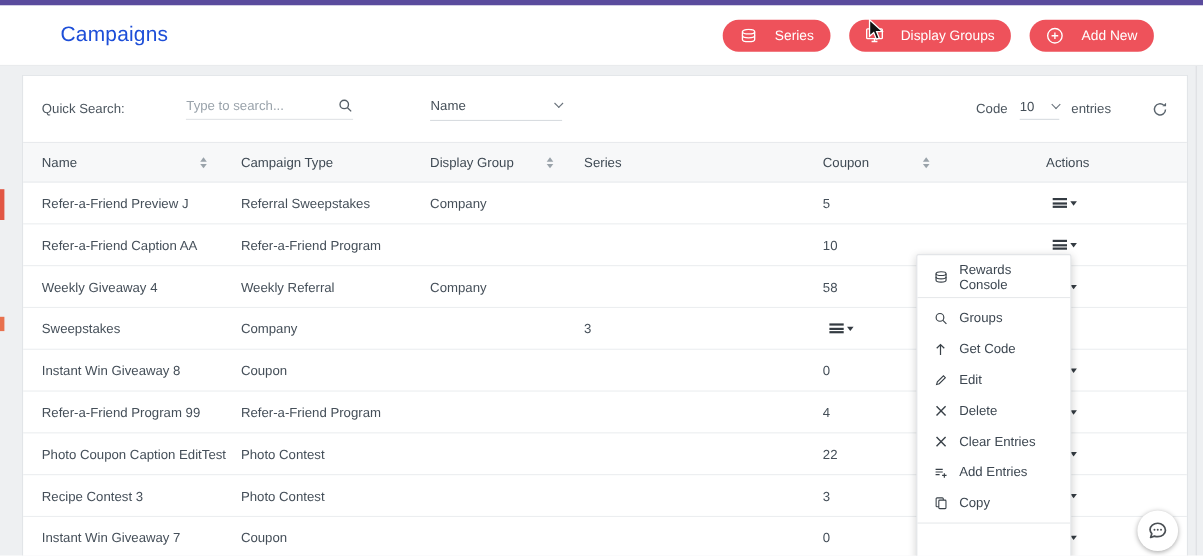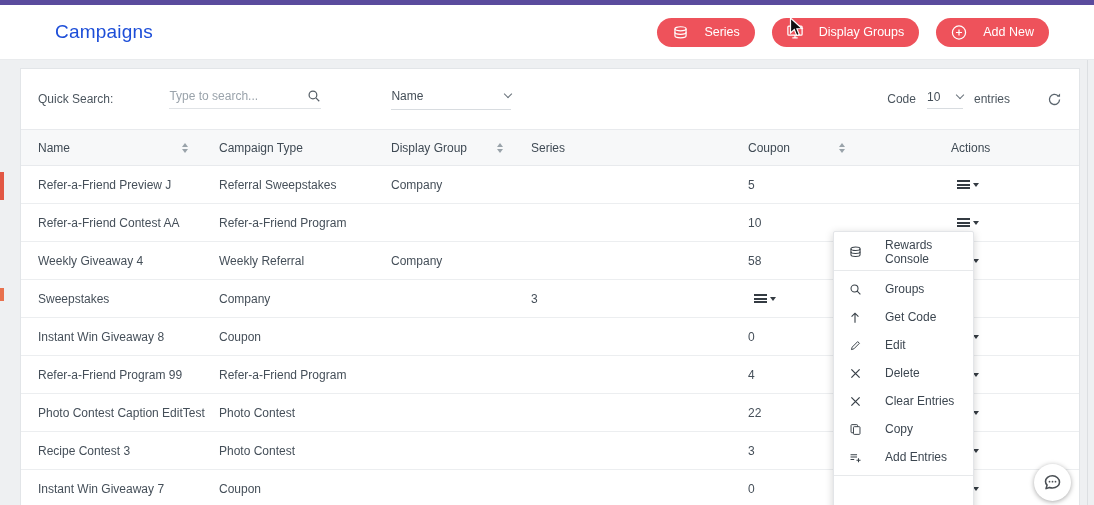--- a/index.html
+++ b/index.html
@@ -71,21 +71,21 @@
   .menu-trigger { display:flex; align-items:center; gap:3px; cursor:pointer; margin-left:6px; width:22px; }
   .bars { width:13px; height:9px; border-top:2px solid #343b42; border-bottom:2px solid #343b42; position:relative; }
   .bars::after { content:""; position:absolute; left:0; right:0; top:1.5px; height:2px; background:#343b42; }
   .caret-dn { width:0; height:0; border-left:3.5px solid transparent; border-right:3.5px solid transparent; border-top:4px solid #343b42; }
   
   .context-menu {
     position:absolute; left:833px; top:231px; width:141px; min-height:290px;
     background:#fff; border:1px solid #e3e5e8; border-radius:2px;
     box-shadow:0 2px 8px rgba(0,0,0,.18); padding:6px 0; z-index:20;
   }
-  .menu-item { display:flex; align-items:center; height:28px; padding:0 10px 0 13px; font-size:12px; color:#3c4650; cursor:pointer;gap:13px; }
+  .menu-item { display:flex; align-items:center; height:28px; padding:0 10px 0 13px; font-size:12px; color:#3c4650; cursor:pointer; }
   .mi { width:16px; margin-right:9px; display:flex; justify-content:center; color:#394148; flex:none; }
   .menu-divider { height:1px; background:#e7e9eb; margin:4px 0; }
   
   .chat-widget {
     position:absolute; right:23px; bottom:4px; width:37px; height:37px;
     background:#fff; border-radius:50%at; border-radius:50%;
     box-shadow:0 1px 5px rgba(0,0,0,.35);
     display:flex; align-items:center; justify-content:center; cursor:pointer; z-index:30;
   }
   .cursor { position:absolute; left:789px; top:17px; z-index:40; pointer-events:none; }
@@ -204,21 +204,21 @@
     <span>Referral Sweepstakes</span>
     <span>Company</span>
     <span></span>
     <span>5</span>
     <span class="menu-trigger">
         <span class="bars"></span>
         <i class="caret-dn"></i>
       </span>
   </div>
   <div class="tgrid trow">
-    <span>Refer-a-Friend Contest AA</span>
+    <span>Refer-a-Friend Caption AA</span>
     <span>Refer-a-Friend Program</span>
     <span></span>
     <span></span>
     <span>10</span>
     <span class="menu-trigger">
         <span class="bars"></span>
         <i class="caret-dn"></i>
       </span>
   </div>
   <div class="tgrid trow">
@@ -258,21 +258,21 @@
     <span>Refer-a-Friend Program</span>
     <span></span>
     <span></span>
     <span>4</span>
     <span class="menu-trigger">
         <span class="bars"></span>
         <i class="caret-dn"></i>
       </span>
   </div>
   <div class="tgrid trow">
-    <span>Photo Contest Caption EditTest</span>
+    <span>Photo Coupon Caption EditTest</span>
     <span>Photo Contest</span>
     <span></span>
     <span></span>
     <span>22</span>
     <span class="menu-trigger">
         <span class="bars"></span>
         <i class="caret-dn"></i>
       </span>
   </div>
   <div class="tgrid trow">
@@ -347,35 +347,35 @@
   <div class="menu-item">
     <span class="mi">
       <svg width="11" height="11" viewBox="0 0 12 12">
           <path d="M1.5 1.5l9 9M10.5 1.5l-9 9" stroke="currentColor" stroke-width="1.4"></path>
         </svg>
     </span>
     <span>Clear Entries</span>
   </div>
   <div class="menu-item">
     <span class="mi">
+      <svg width="14" height="13" viewBox="0 0 16 16">
+          <path d="M2.5 4.5h8M2.5 7.5h8M2.5 10.5h4.5" stroke="currentColor" stroke-width="1.3"></path>
+          <path d="M12.3 8.8v5M9.8 11.3h5" stroke="currentColor" stroke-width="1.3"></path>
+        </svg>
+    </span>
+    <span>Add Entries</span>
+  </div>
+  <div class="menu-item">
+    <span class="mi">
       <svg width="13" height="13" viewBox="0 0 16 16">
           <rect x="5.5" y="4.5" width="8" height="9.5" rx="1" fill="none" stroke="currentColor" stroke-width="1.2"></rect>
           <path d="M10.5 4.5V3a1 1 0 00-1-1H3.5a1 1 0 00-1 1v8a1 1 0 001 1h2" fill="none" stroke="currentColor" stroke-width="1.2"></path>
         </svg>
     </span>
     <span>Copy</span>
-  </div>
-  <div class="menu-item">
-    <span class="mi">
-      <svg width="14" height="13" viewBox="0 0 16 16">
-          <path d="M2.5 4.5h8M2.5 7.5h8M2.5 10.5h4.5" stroke="currentColor" stroke-width="1.3"></path>
-          <path d="M12.3 8.8v5M9.8 11.3h5" stroke="currentColor" stroke-width="1.3"></path>
-        </svg>
-    </span>
-    <span>Add Entries</span>
   </div>
   <div class="menu-divider"></div>
 
 </div>
 
 <div class="chat-widget">
   <span style="display:flex;">
     <svg width="21" height="21" viewBox="0 0 24 24">
         <path d="M12 4.2c-4.4 0-8 2.9-8 6.6 0 1.6.7 3 1.8 4.2L4.6 19l4-1.4c1 .4 2.2.6 3.4.6 4.4 0 8-2.9 8-6.6s-3.6-7.4-8-7.4z" fill="none" stroke="#4a4f54" stroke-width="1.8" stroke-linejoin="round"></path>
         <circle cx="8.6" cy="11" r="1" fill="#4a4f54"></circle>

